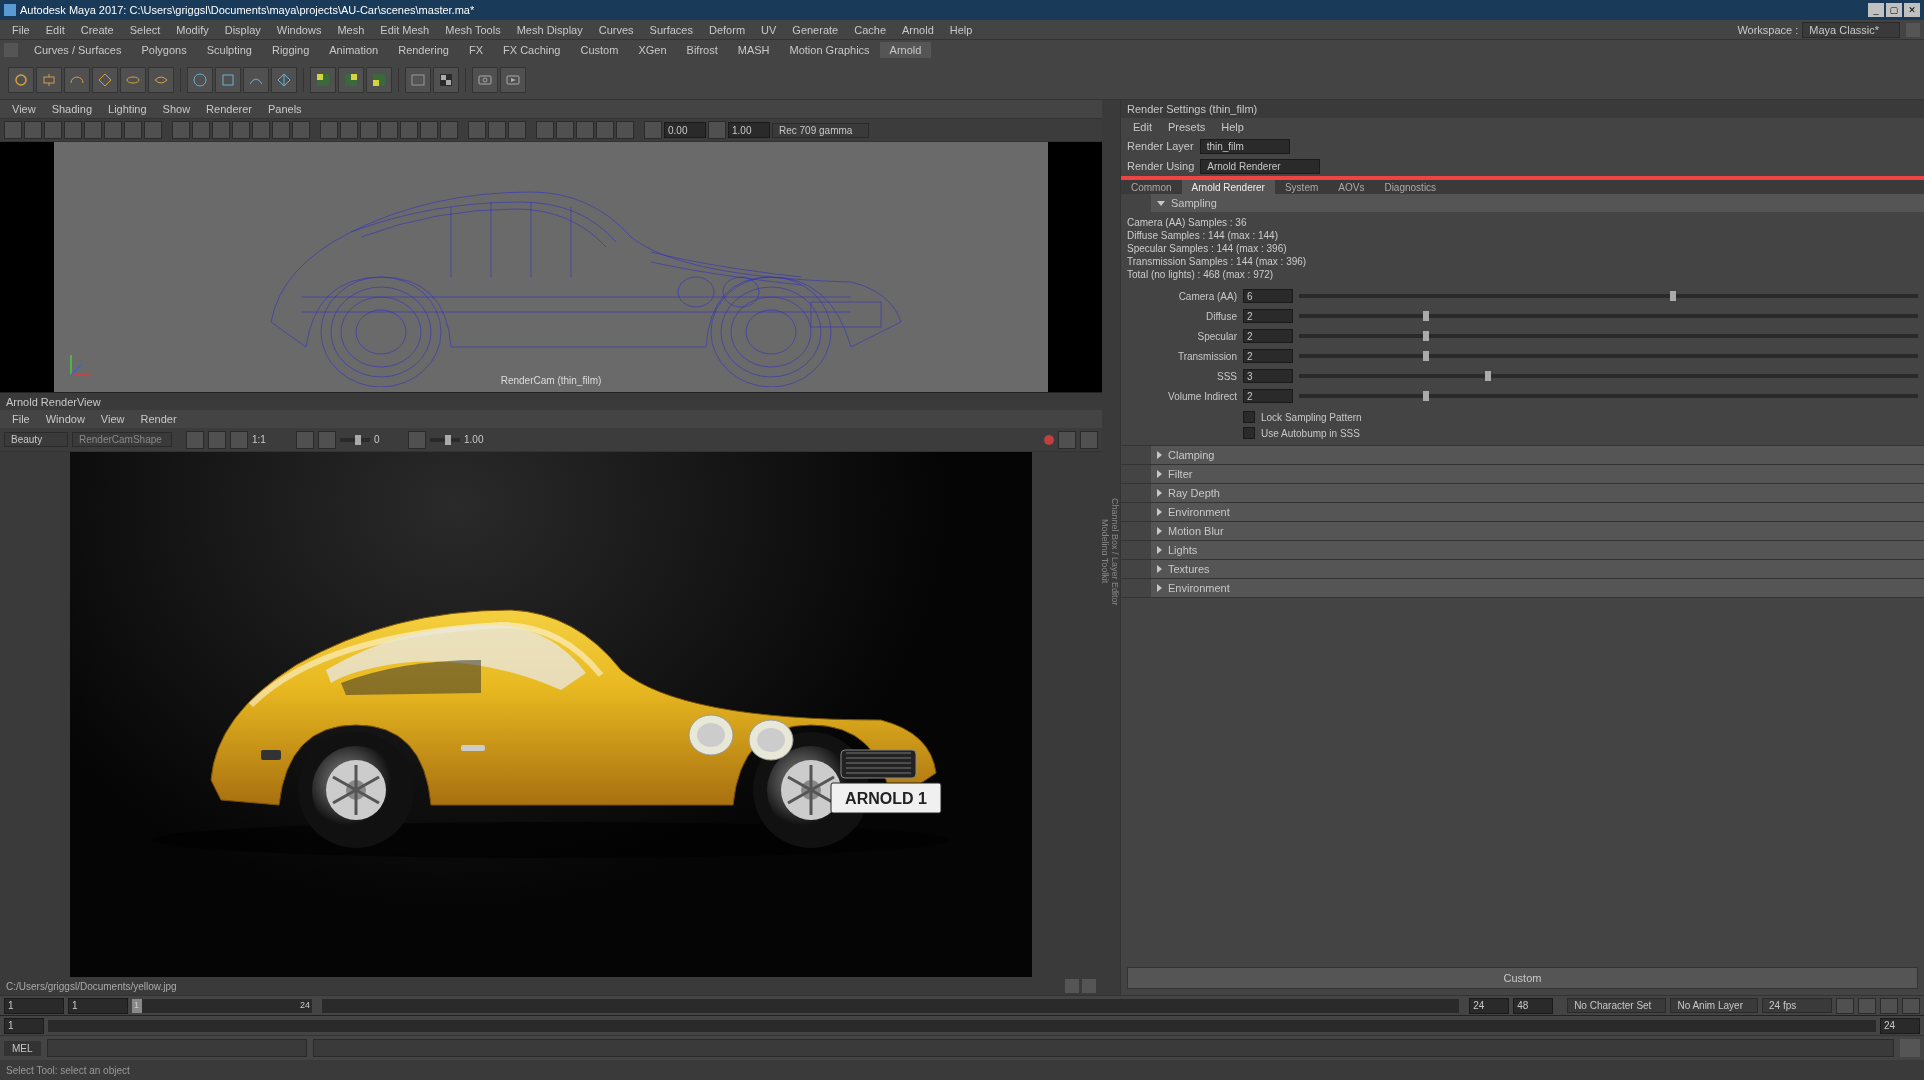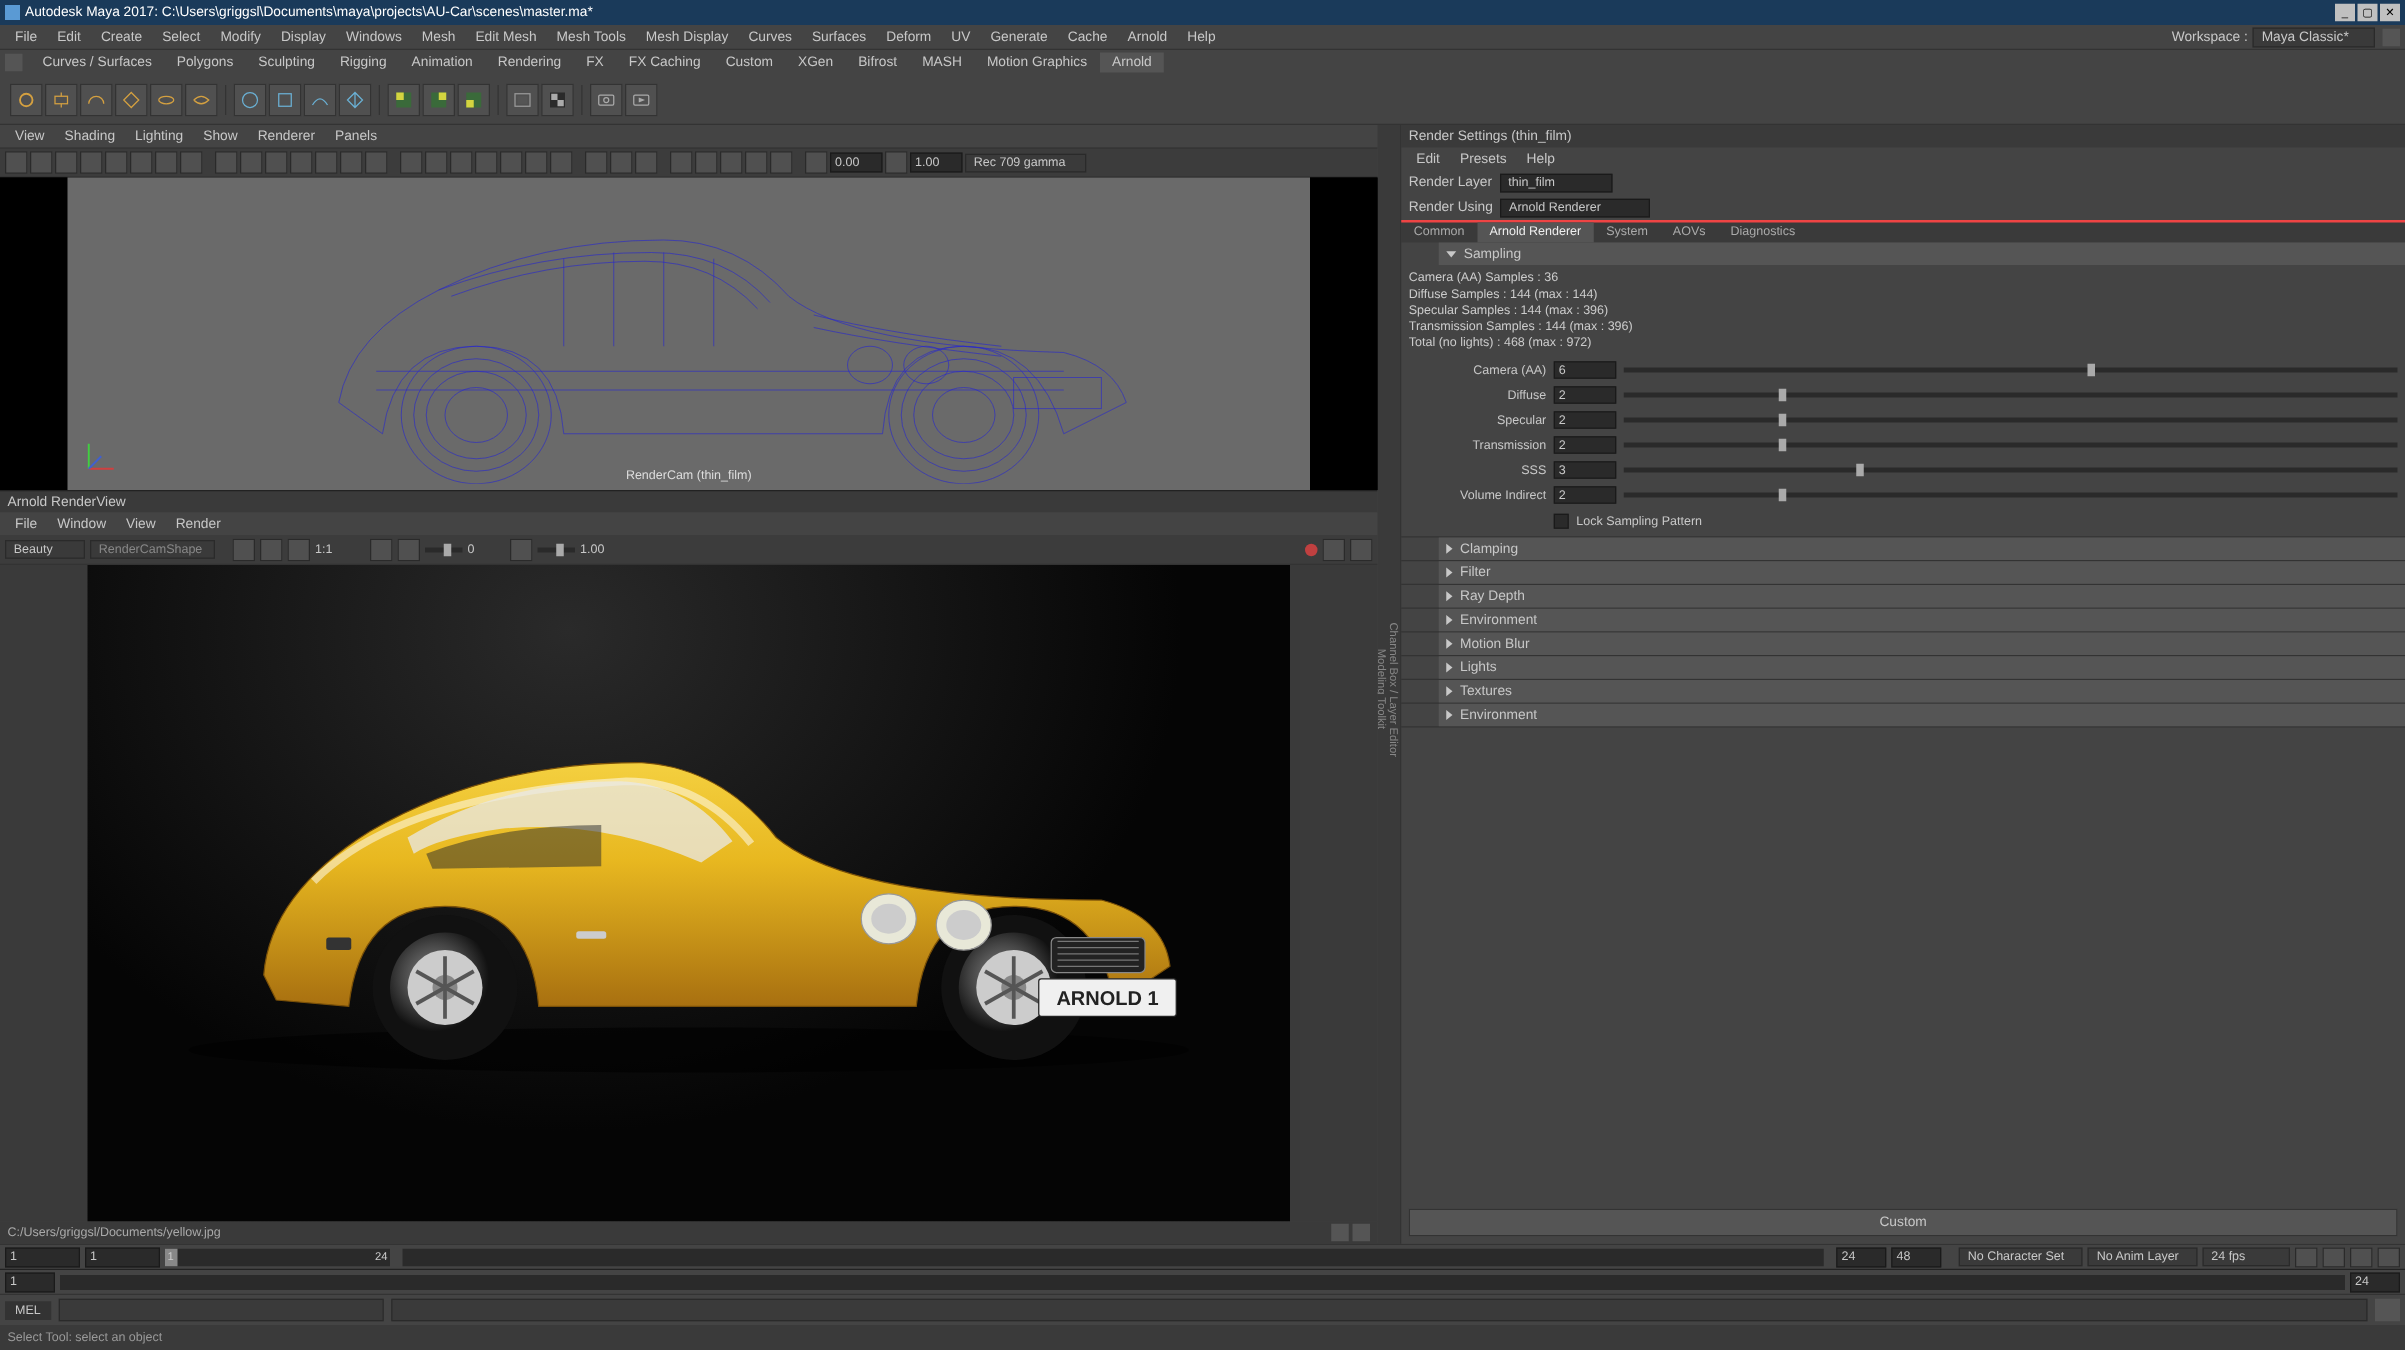--- a/index.html
+++ b/index.html
@@ -85,21 +85,21 @@
 
 .helpline { background: #3a3a3a; height: 20px; display: flex; align-items: center; padding: 0 6px; font-size: 10px; color: #999; }
 
 
 .rp-title { background: #3a3a3a; height: 18px; display: flex; align-items: center; padding: 0 6px; font-size: 11px; }
 .rp-menu { height: 18px; display: flex; align-items: center; padding: 0 4px; }
 .rp-menu .rpm { padding: 0 8px; font-size: 11px; }
 .rp-row { display: flex; align-items: center; height: 20px; padding: 0 6px; gap: 6px; }
 .rp-row .lbl { font-size: 11px; }
 .rp-row .sel { background: #2a2a2a; border: 1px solid #1a1a1a; color: #c8c8c8; font-size: 10px; padding: 1px 16px 1px 6px; width: 90px; }
-.rp-tabs { display: flex; height: 18px; background: #3a3a3a; border-top: 2px solid #ef4444; }
+.rp-tabs { display: flex; height: 18px; background: #3a3a3a; border-top: 4px solid #ef4444; }
 .rp-tabs .rpt { padding: 2px 10px; font-size: 10px; color: #aaa; }
 .rp-tabs .rpt.active { background: #555; color: #eee; }
 
 .rp-section { border-bottom: 1px solid #333; }
 .rp-section-head { background: #555; height: 18px; display: flex; align-items: center; padding: 0 6px; font-size: 11px; gap: 6px; cursor: pointer; margin-left: 30px; }
 .rp-section-head .arrow { width: 0; height: 0; border-left: 4px solid transparent; border-right: 4px solid transparent; border-top: 5px solid #c8c8c8; }
 .rp-section-head.collapsed .arrow { border-top: none; border-bottom: none; border-left: 5px solid #c8c8c8; border-right: none; border-top: 4px solid transparent; border-bottom: 4px solid transparent; }
 .rp-section-body { padding: 4px 6px; font-size: 10px; }
 .rp-stat { font-size: 10px; color: #ccc; line-height: 13px; }
 .rp-param { display: flex; align-items: center; height: 18px; gap: 6px; margin-top: 2px; }
@@ -559,20 +559,24 @@
             <input class="pval" value="2" style="">
             <div class="pslider">
               <div class="pthumb" style="left:20%"></div>
             </div>
           </div>
         <div style="height:4px"></div>
         <div class="rp-check" style="margin-left:116px">
             <div class="cb"></div>
             <span>Lock Sampling Pattern</span>
           </div>
+        <div class="rp-check" style="margin-left:116px">
+            <div class="cb"></div>
+            <span>Use Autobump in SSS</span>
+          </div>
       </div>
     </div>
     <div class="rp-section">
         <div class="rp-section-head collapsed">
           <span class="arrow"></span>
           <span>Clamping</span>
         </div>
       </div>
     <div class="rp-section">
         <div class="rp-section-head collapsed">

